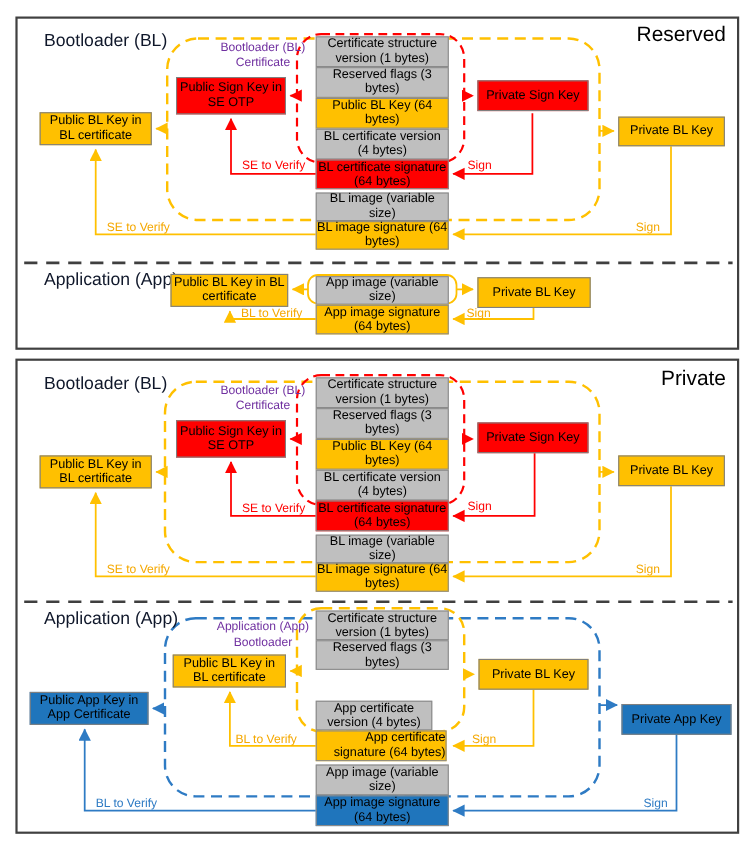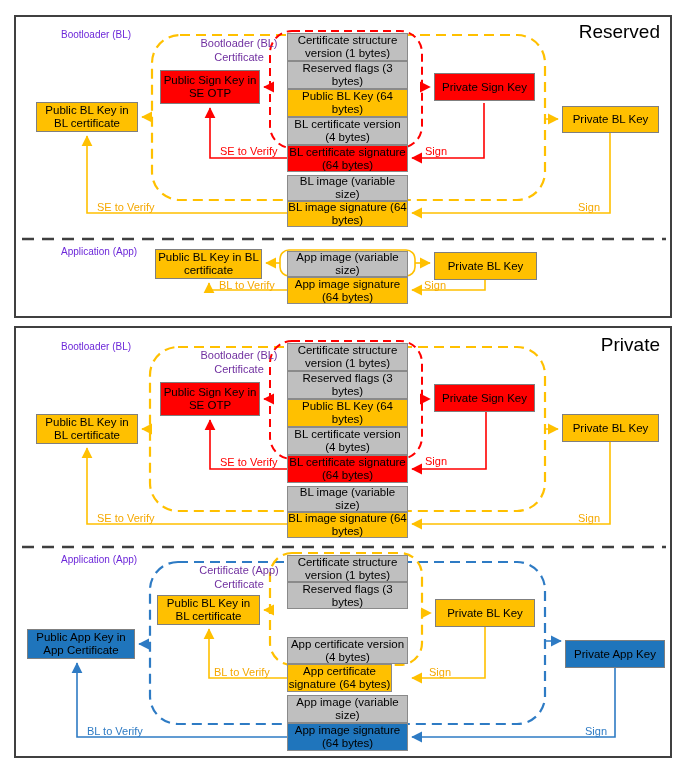--- a/index.html
+++ b/index.html
@@ -1,21 +1,21 @@
 <!DOCTYPE html>
 <html><head>
 <meta charset="utf-8">
 <style>
   html,body{margin:0;padding:0;background:#fff;}
   #stage{position:relative;width:684px;height:780px;background:#fff;
          font-family:"Liberation Sans",sans-serif;color:#000;overflow:hidden;}
   .panel{position:absolute;border:2px solid #404040;background:#fff;box-sizing:border-box;}
   .psvg{position:absolute;left:0;top:0;}
   .title{position:absolute;font-size:19px;color:#000;white-space:nowrap;}
-  .seclbl{position:absolute;font-size:10px;color:#6d28d9;white-space:nowrap;margin-left:21px;}
+  .seclbl{position:absolute;font-size:16px;color:#0f172a;white-space:nowrap;}
   .certlbl{position:absolute;font-size:11px;color:#7030A0;text-align:center;line-height:1.25;}
   .box{position:absolute;display:flex;align-items:center;justify-content:center;text-align:center;
        font-size:11.5px;line-height:1.13;border:1.5px solid #7f7f7f;box-sizing:border-box;color:#000;padding:1px;}
   .row{position:absolute;display:flex;align-items:center;justify-content:center;text-align:center;
        font-size:11.5px;line-height:1.1;border:1px solid #8a8a8a;box-sizing:border-box;color:#000;}
   .bg-orange{background:#FFC000}.bg-red{background:#FF0000}.bg-gray{background:#BFBFBF}.bg-blue{background:#1F75BC}
   .elbl{position:absolute;font-size:11px;white-space:nowrap;}
   .t-red{color:#FF0000}.t-orange{color:#FFA500;color:#F5A800}.t-blue{color:#2E7BC4}
   .dash-orange{stroke:#FFC000;stroke-width:2.2;fill:none;stroke-dasharray:10 6;}
   .dash-red{stroke:#FF0000;stroke-width:2;fill:none;stroke-dasharray:8 5;}
@@ -135,31 +135,31 @@
     <div class="row bg-red" style="left:271px;top:127px;width:121px;height:28px;">BL certificate signature (64 bytes)</div>
     <div class="row bg-gray" style="left:271px;top:158px;width:121px;height:26px;">BL image (variable size)</div>
     <div class="row bg-orange" style="left:271px;top:184px;width:121px;height:26px;">BL image signature (64 bytes)</div>
 
     <div class="elbl t-red" style="left:204px;top:128px;">SE to Verify</div>
     <div class="elbl t-red" style="left:409px;top:127px;">Sign</div>
     <div class="elbl t-orange" style="left:81px;top:184px;">SE to Verify</div>
     <div class="elbl t-orange" style="left:562px;top:184px;">Sign</div>
 
     <div class="seclbl" style="left:24px;top:226px;">Application (App)</div>
-    <div class="certlbl" style="left:158px;top:236px;width:130px;">Certificate (App) Certificate</div>
+    <div class="certlbl" style="left:158px;top:236px;width:130px;">Application (App) Bootloader</div>
 
     <div class="box bg-orange" style="left:141px;top:267px;width:103px;height:30px;">Public BL Key in BL certificate</div>
     <div class="box bg-blue" style="left:11px;top:301px;width:108px;height:30px;">Public App Key in App Certificate</div>
     <div class="box bg-orange" style="left:419px;top:271px;width:100px;height:28px;">Private BL Key</div>
     <div class="box bg-blue" style="left:549px;top:312px;width:100px;height:28px;text-align:center;">Private App Key</div>
 
     <div class="row bg-gray" style="left:271px;top:227px;width:121px;height:27px;">Certificate structure version (1 bytes)</div>
     <div class="row bg-gray" style="left:271px;top:254px;width:121px;height:27px;">Reserved flags (3 bytes)</div>
-    <div class="row bg-gray" style="left:271px;top:309px;width:121px;height:27px;">App certificate version (4 bytes)</div>
-    <div class="row bg-orange" style="left:271px;top:336px;width:105px;height:28px;">App certificate signature (64 bytes)</div>
+    <div class="row bg-gray" style="left:271px;top:309px;width:106px;height:27px;">App certificate version (4 bytes)</div>
+    <div class="row bg-orange" style="left:271px;top:336px;width:119px;height:28px;text-align:right;">App certificate signature (64 bytes)</div>
     <div class="row bg-gray" style="left:271px;top:367px;width:121px;height:28px;">App image (variable size)</div>
     <div class="row bg-blue" style="left:271px;top:395px;width:121px;height:28px;">App image signature (64 bytes)</div>
 
     <div class="elbl t-orange" style="left:198px;top:338px;">BL to Verify</div>
     <div class="elbl t-orange" style="left:413px;top:338px;">Sign</div>
     <div class="elbl t-blue" style="left:71px;top:397px;">BL to Verify</div>
     <div class="elbl t-blue" style="left:569px;top:397px;">Sign</div>
   </div>
 
 </div>

